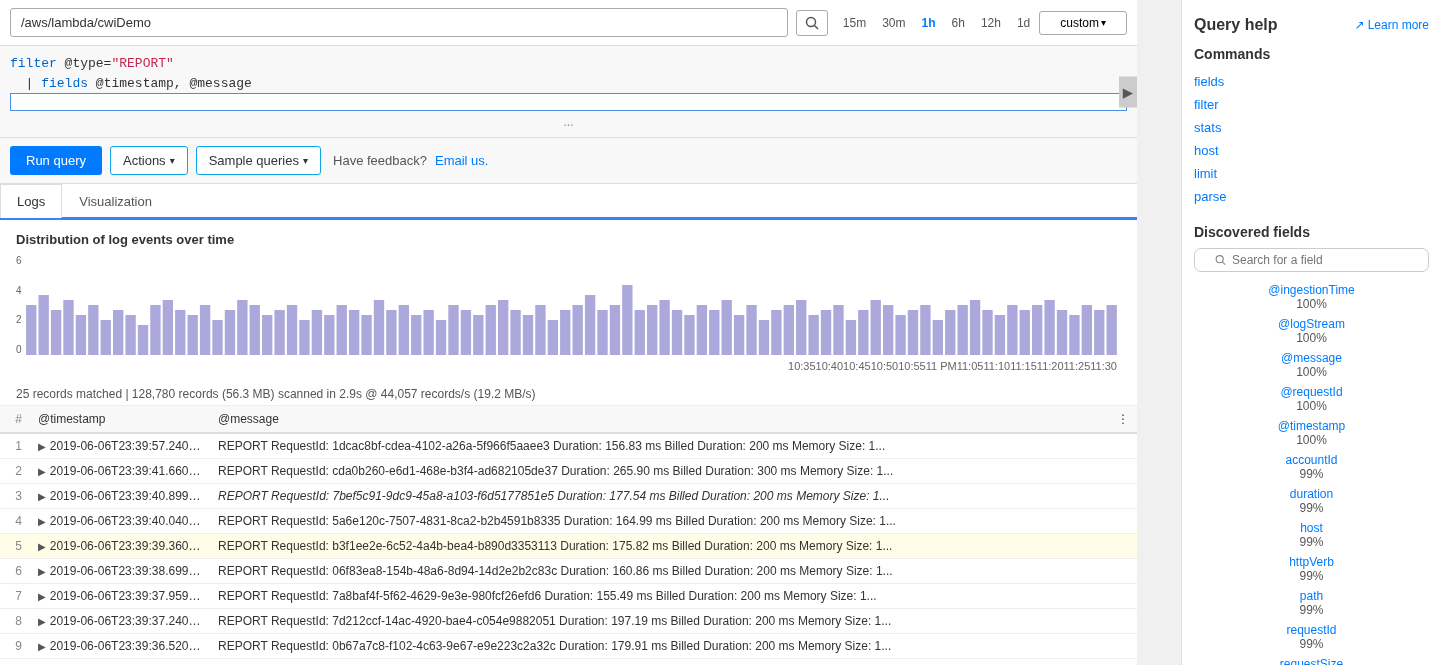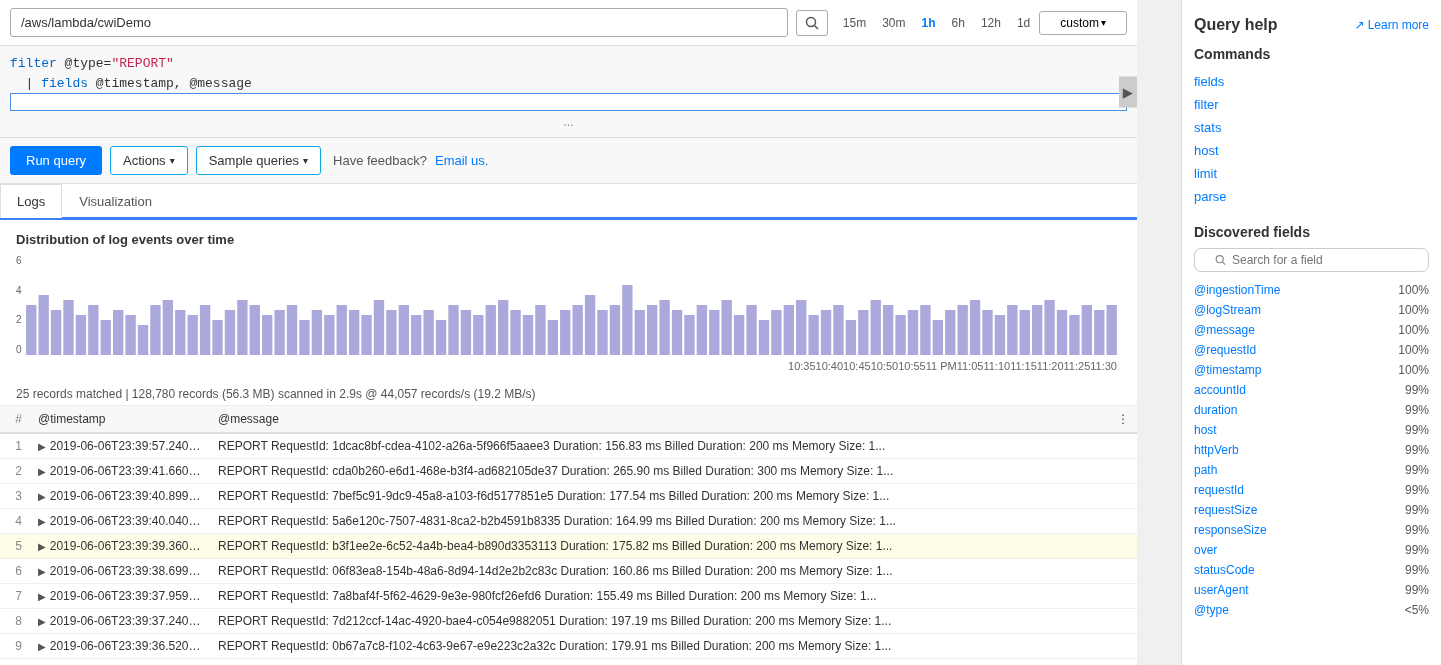--- a/index.html
+++ b/index.html
@@ -67,21 +67,21 @@
     .right-panel { width: 260px; background: #fff; border-left: 1px solid #ddd; padding: 16px 12px; overflow-y: auto; flex-shrink: 0; margin-left: 44px; }
     .query-help-header { display: flex; justify-content: space-between; align-items: center; margin-bottom: 12px; }
     .query-help-title { font-size: 16px; font-weight: 600; color: #333; }
     .learn-more-link { font-size: 12px; color: #007bff; text-decoration: none; display: flex; align-items: center; gap: 3px; }
     .commands-section { margin-bottom: 16px; }
     .commands-title { font-size: 14px; font-weight: 600; color: #333; margin-bottom: 8px; }
     .command-item { padding: 4px 0; font-size: 13px; color: #007bff; cursor: pointer; }
     .discovered-fields-title { font-size: 14px; font-weight: 600; color: #333; margin-bottom: 8px; }
     .field-search { display: flex; align-items: center; border: 1px solid #ccc; border-radius: 7px; padding: 4px 20px; margin-bottom: 8px; gap: 6px; }
     .field-search input { border: none; outline: none; font-size: 12px; width: 100%; color: #555; }
-    .field-row { display: flex; justify-content: space-between; align-items: center; padding: 3px 0; font-size: 12px; }
+    .field-row { display: flex; justify-content: space-between; align-items: center; padding: 3px 0; font-size: 12px; flex-direction: column; }
     .field-name { color: #007bff; cursor: pointer; }
     .field-pct { color: #555; }
 
     
     .chevron { display: inline-block; font-size: 10px; }
   </style>
 </head>
 <body>
 
 <div class="main-content">
@@ -296,21 +296,21 @@
       <span class="expand-icon">▶</span>2019-06-06T23:39:41.660-05:00
     </td>
     <td class="col-message" style="max-width:600px; overflow:hidden; text-overflow:ellipsis; white-space:nowrap;">REPORT RequestId: cda0b260-e6d1-468e-b3f4-ad682105de37 Duration: 265.90 ms Billed Duration: 300 ms Memory Size: 1...</td>
     <td class="col-actions-header"></td>
   </tr>
           <tr>
     <td class="col-num">3</td>
     <td class="col-timestamp">
       <span class="expand-icon">▶</span>2019-06-06T23:39:40.899-05:00
     </td>
-    <td class="col-message" style="max-width:600px; overflow:hidden; text-overflow:ellipsis; white-space:nowrap;">REPORT RequestId: 7bef5c91-9dc9-45a8-a103-f6d5177851e5 Duration: 177.54 ms Billed Duration: 200 ms Memory Size: 1...</td>
+    <td class="col-message" style="max-width:600px; overflow:hidden; text-overflow:ellipsis; white-space:nowrap;font-style:italic;">REPORT RequestId: 7bef5c91-9dc9-45a8-a103-f6d5177851e5 Duration: 177.54 ms Billed Duration: 200 ms Memory Size: 1...</td>
     <td class="col-actions-header"></td>
   </tr>
           <tr>
     <td class="col-num">4</td>
     <td class="col-timestamp">
       <span class="expand-icon">▶</span>2019-06-06T23:39:40.040-05:00
     </td>
     <td class="col-message" style="max-width:600px; overflow:hidden; text-overflow:ellipsis; white-space:nowrap;">REPORT RequestId: 5a6e120c-7507-4831-8ca2-b2b4591b8335 Duration: 164.99 ms Billed Duration: 200 ms Memory Size: 1...</td>
     <td class="col-actions-header"></td>
   </tr>

